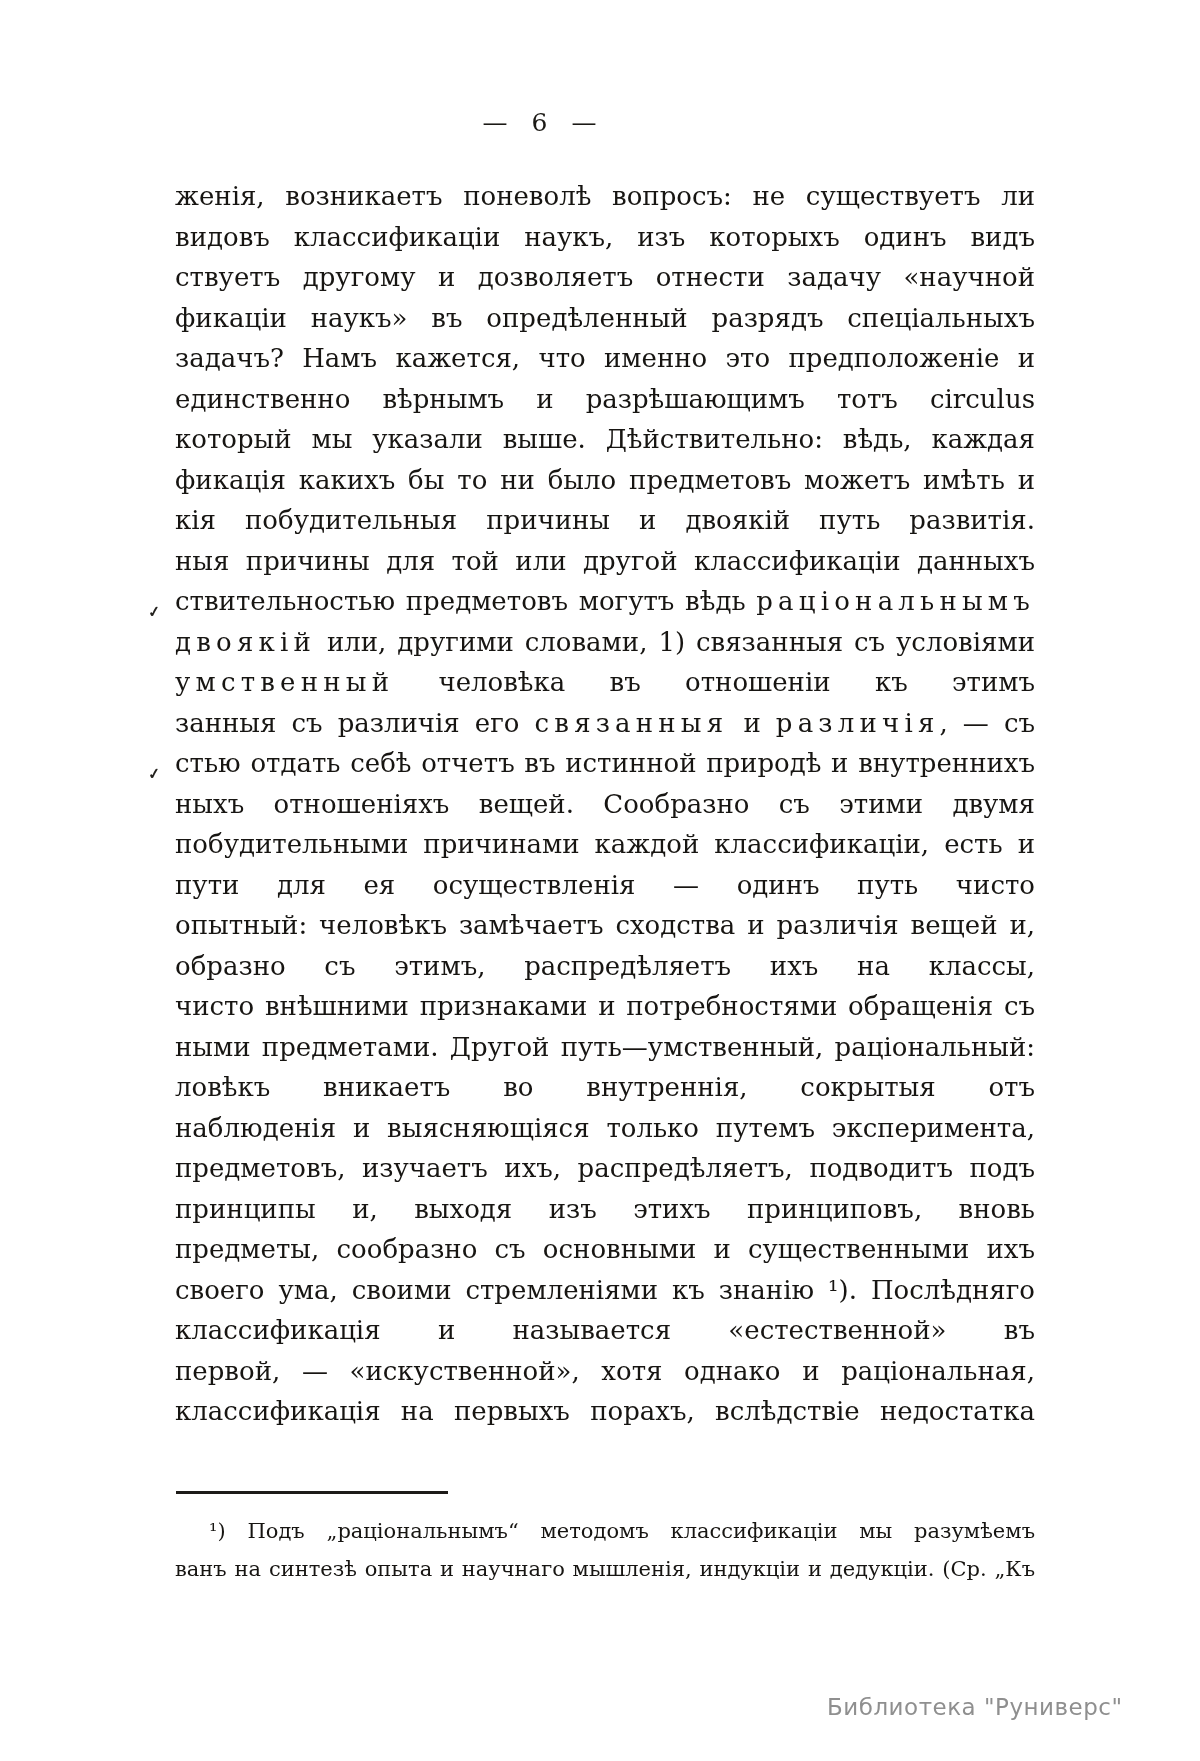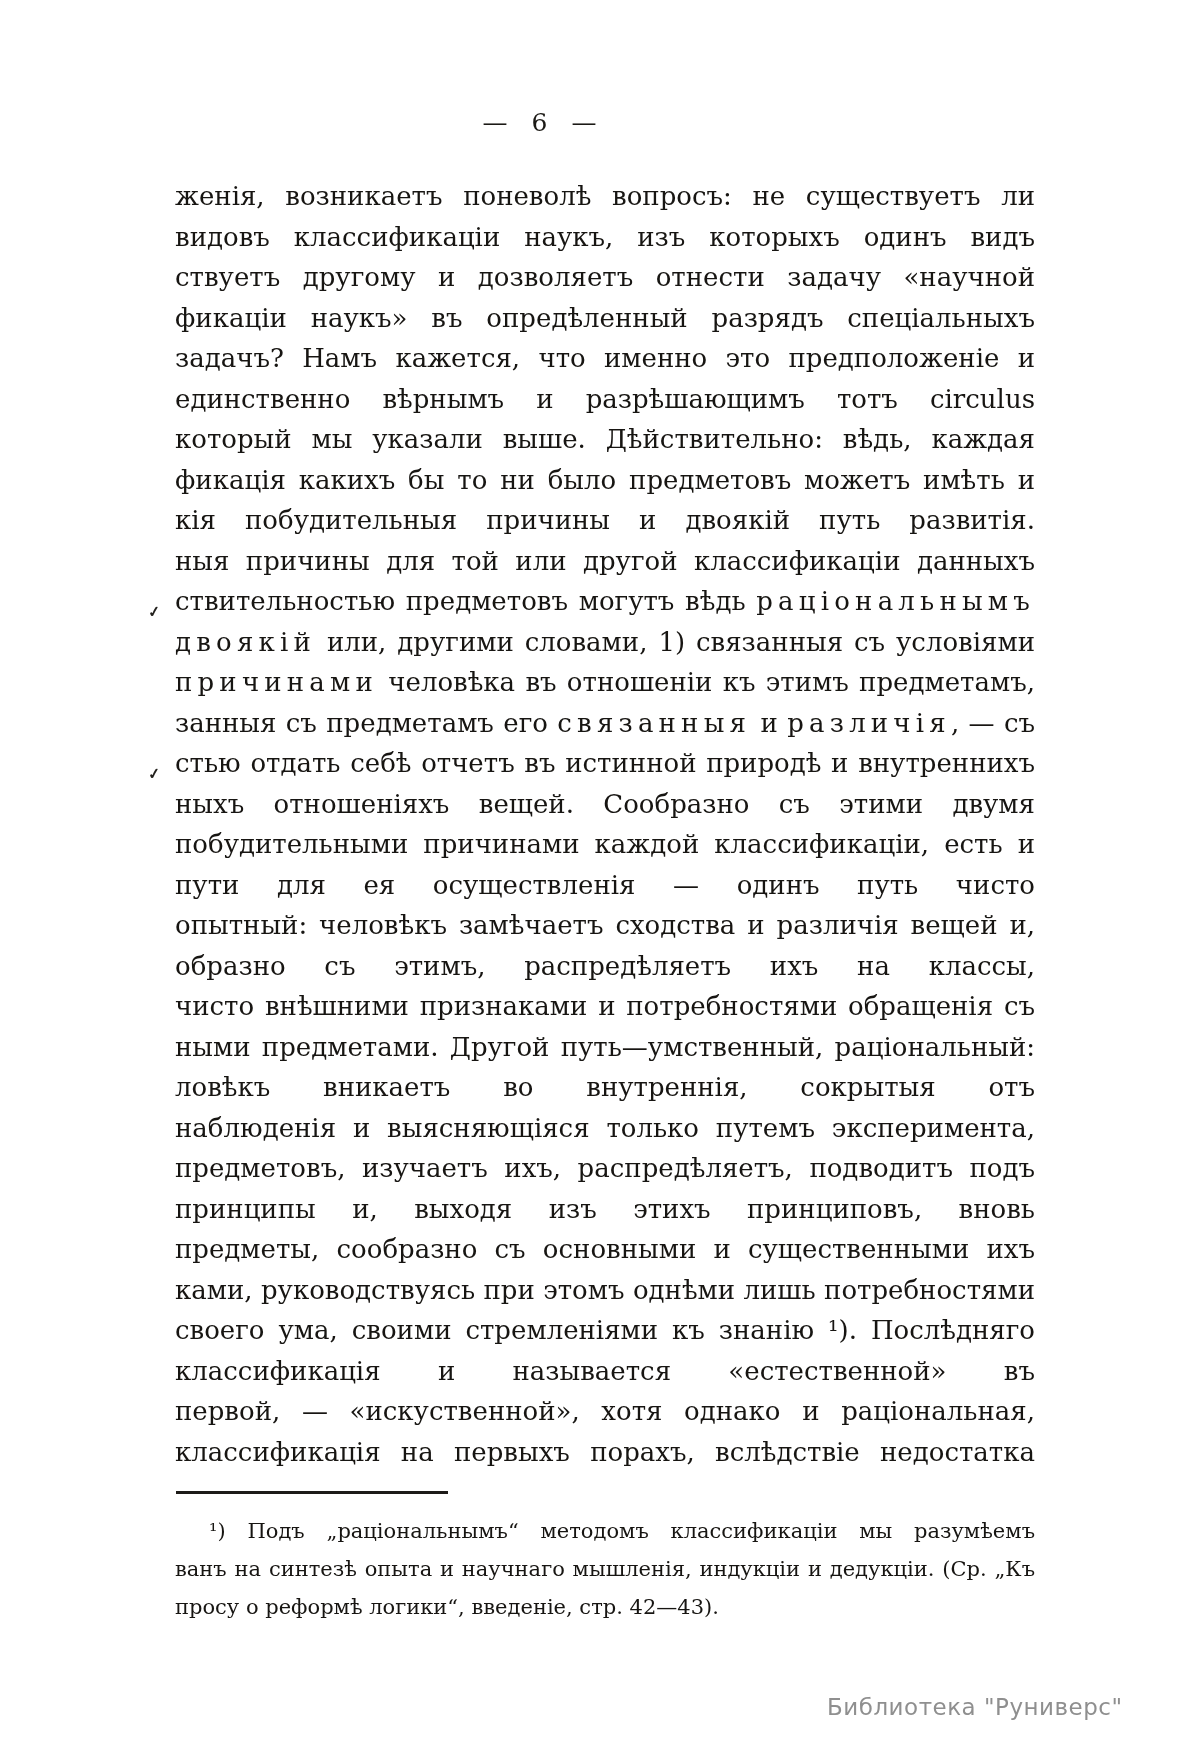--- a/index.html
+++ b/index.html
@@ -95,48 +95,46 @@
       <div class="bline j"><span>ствуетъ другому и дозволяетъ отнести задачу «научной класси-</span></div>
       <div class="bline j"><span>фикаціи наукъ» въ опредѣленный разрядъ спеціальныхъ научныхъ</span></div>
       <div class="bline j"><span>задачъ? Намъ кажется, что именно это предположеніе и является</span></div>
       <div class="bline j"><span>единственно вѣрнымъ и разрѣшающимъ тотъ circulus viciosus, на</span></div>
       <div class="bline j"><span>который мы указали выше. Дѣйствительно: вѣдь, каждая класси-</span></div>
       <div class="bline j"><span>фикація какихъ бы то ни было предметовъ можетъ имѣть и двоя-</span></div>
       <div class="bline j"><span>кія побудительныя причины и двоякій путь развитія. Побудитель-</span></div>
       <div class="bline j"><span>ныя причины для той или другой классификаціи данныхъ дѣй-</span></div>
       <div class="bline j"><span>ствительностью предметовъ могутъ вѣдь </span><span class="ls">раціональнымъ</span><span> и </span></div>
       <div class="bline j"><span class="ls">двоякій</span><span> или, другими словами, 1) связанныя съ условіями дѣя-</span></div>
-      <div class="bline j"><span class="ls">причинами</span><span> человѣка въ отношеніи къ этимъ предметамъ, и 2) свя-</span></div>
-      <div class="bline j"><span>занныя съ предметамъ его </span><span class="ls">связанныя</span><span> и </span><span class="ls">различія</span><span>, — съ потребно-</span></div>
+      <div class="bline j"><span class="ls">умственный</span><span> человѣка въ отношеніи къ этимъ предметамъ, и 2) свя-</span></div>
+      <div class="bline j"><span>занныя съ различія его </span><span class="ls">связанныя</span><span> и </span><span class="ls">различія</span><span>, — съ потребно-</span></div>
       <div class="bline j"><span>стью отдать себѣ отчетъ въ истинной природѣ и внутреннихъ взаим-</span></div>
       <div class="bline j"><span>ныхъ отношеніяхъ вещей. Сообразно съ этими двумя возможными</span></div>
       <div class="bline j"><span>побудительными причинами каждой классификаціи, есть и два</span></div>
       <div class="bline j"><span>пути для ея осуществленія — одинъ путь чисто эмпирическій,</span></div>
       <div class="bline j"><span>опытный: человѣкъ замѣчаетъ сходства и различія вещей и, со-</span></div>
       <div class="bline j"><span>образно съ этимъ, распредѣляетъ ихъ на классы, руководствуясь</span></div>
       <div class="bline j"><span>чисто внѣшними признаками и потребностями обращенія съ дан-</span></div>
       <div class="bline j"><span>ными предметами. Другой путь—умственный, раціональный: че-</span></div>
       <div class="bline j"><span>ловѣкъ вникаетъ во внутреннія, сокрытыя отъ непосредственнаго</span></div>
       <div class="bline j"><span>наблюденія и выясняющіяся только путемъ эксперимента, свойства</span></div>
       <div class="bline j"><span>предметовъ, изучаетъ ихъ, распредѣляетъ, подводитъ подъ общіе</span></div>
       <div class="bline j"><span>принципы и, выходя изъ этихъ принциповъ, вновь распредѣляетъ</span></div>
       <div class="bline j"><span>предметы, сообразно съ основными и существенными ихъ призна-</span></div>
-      <div class="bline j"><span>ками, руководствуясь при этомъ однѣми лишь потребностями</span></div>
       <div class="bline j"><span>своего ума, своими стремленіями къ знанію ¹). Послѣдняго рода</span></div>
       <div class="bline j"><span>классификація и называется «естественной» въ противоположность</span></div>
       <div class="bline j"><span>первой, — «искуственной», хотя однако и раціональная, научная</span></div>
       <div class="bline j"><span>классификація на первыхъ порахъ, вслѣдствіе недостатка знаній</span></div>
     </div>
 
   <div class="fnrule"></div>
 
   <div class="footnote-text" id="footnote-text">
       <div class="fline j indent">¹) Подъ „раціональнымъ“ методомъ классификаціи мы разумѣемъ конечно</div>
       <div class="fline j">ванъ на синтезѣ опыта и научнаго мышленія, индукціи и дедукціи. (Ср. „Къ во-</div>
-      <div class="fline">просу о реформѣ логики“, введеніе, стр. 42—43).</div>
     </div>
 
   <div id="marks">
       <span class="mark" style="left: 148px; top: 603px;">✓</span>
       <span class="mark" style="left: 148px; top: 765px;">✓</span>
     </div>
 
   <div class="watermark">Библиотека "Руниверс"</div>
 
 </div>

